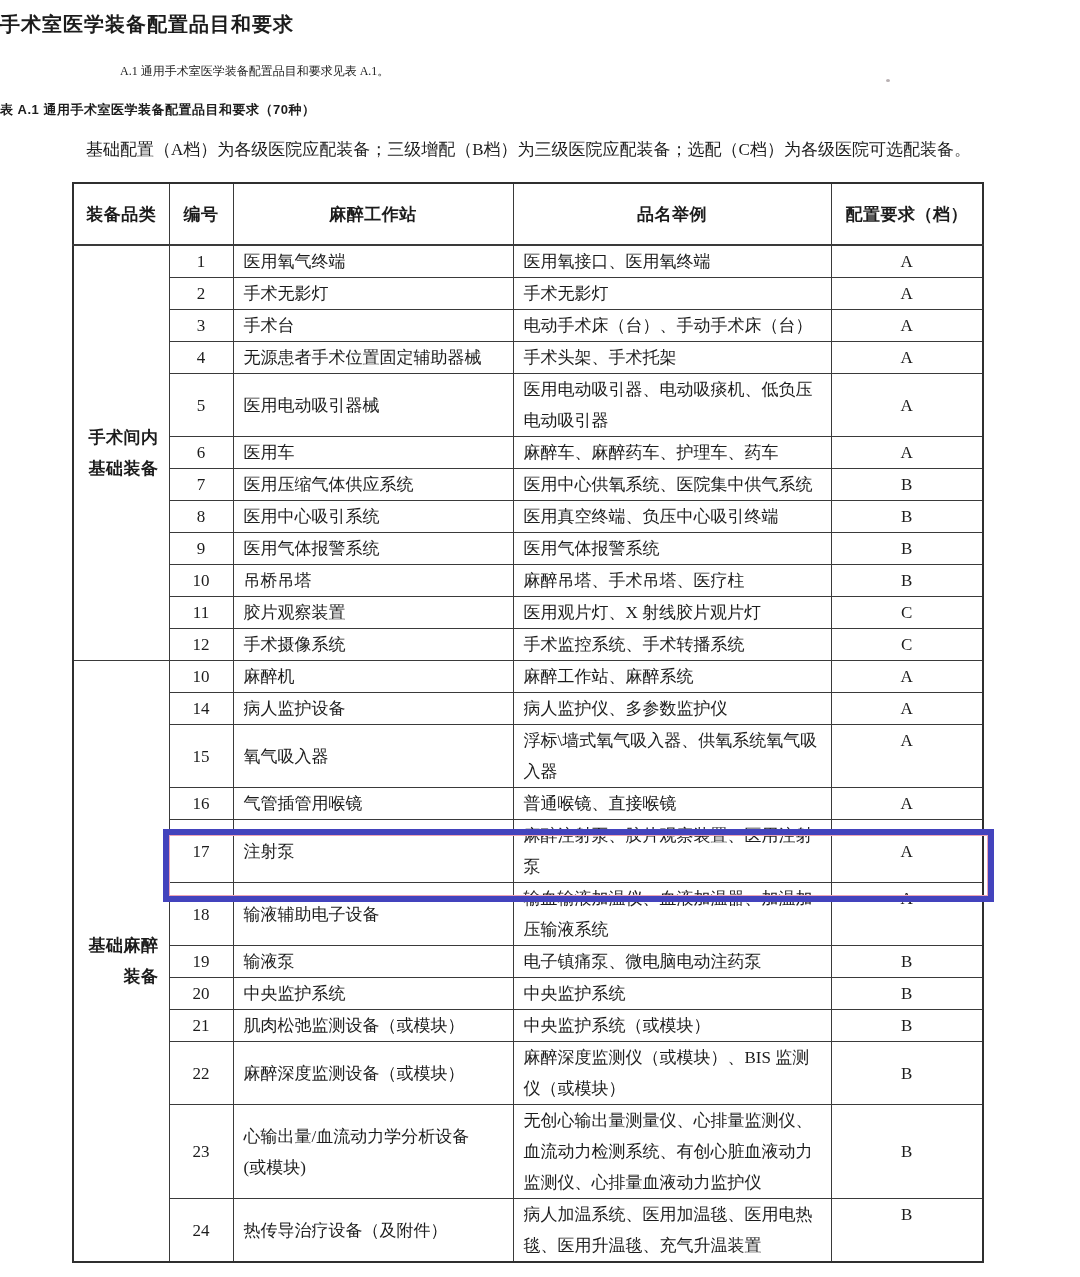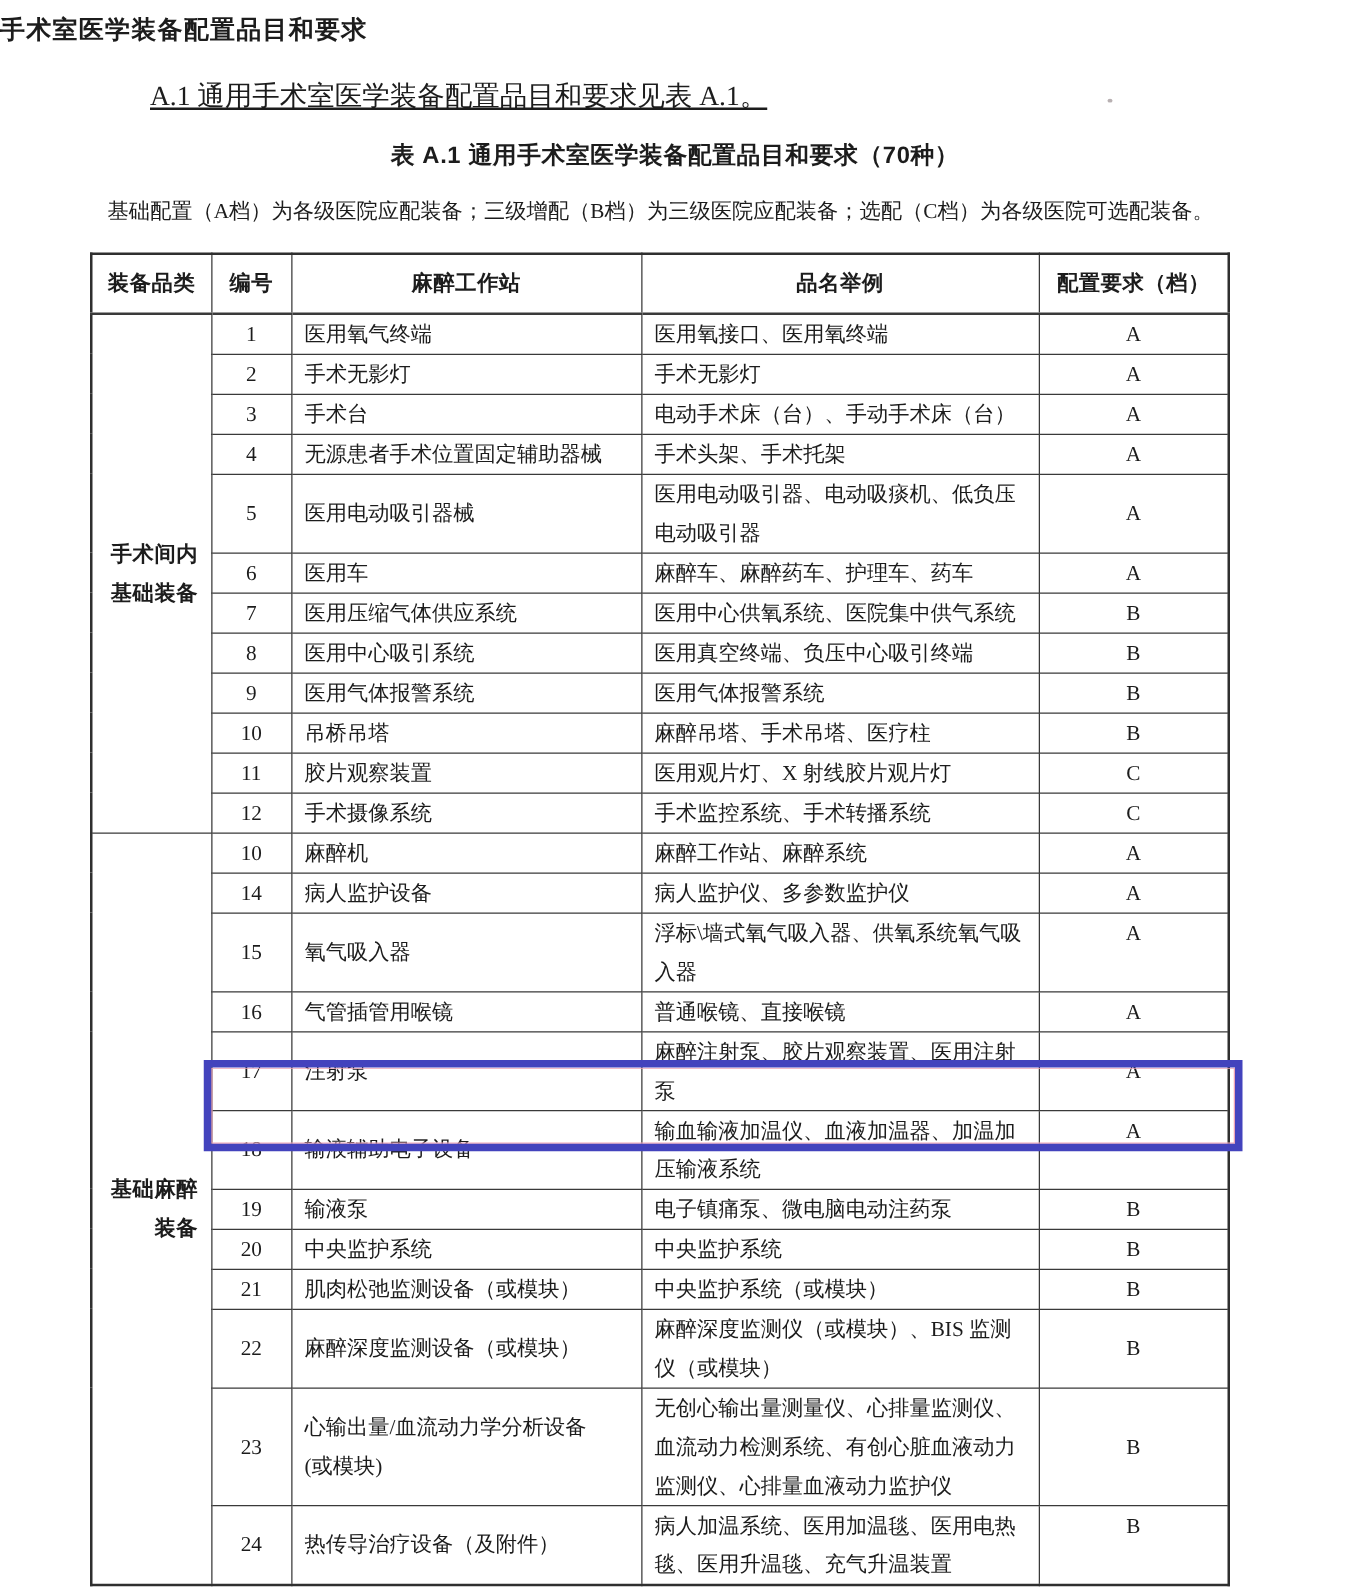--- a/index.html
+++ b/index.html
@@ -22,30 +22,28 @@
     margin: 12px 0 0 0;
     text-align: left;
     font-family: "Liberation Sans", "DejaVu Sans", sans-serif;
     font-weight: bold;
     font-size: 20px;
     letter-spacing: 1px;
     line-height: 1.2;
   }
   .intro {
     margin: 28px 0 0 120px;
-    font-size: 22px;
-    line-height: 1.2;
-    text-decoration: underline;
+    font-size: 12px;
+    line-height: 1.2;
   }
   .table-caption {
     margin: 24px 0 0 0;
-    text-align: center;
-    font-family: "Liberation Sans", "DejaVu Sans", sans-serif;
-    font-weight: bold;
-    font-size: 19px;
+    font-family: "Liberation Sans", "DejaVu Sans", sans-serif;
+    font-weight: bold;
+    font-size: 13px;
     letter-spacing: 0.5px;
     line-height: 1.2;
   }
   .note {
     margin: 22px 0 12px 86px;
     font-size: 17px;
     line-height: 1.2;
   }
   .table-wrap {
     position: relative;
@@ -55,21 +53,21 @@
   table.equip {
     border-collapse: collapse;
     table-layout: fixed;
     width: 912px;
     border: 2px solid #2f2f2f;
   }
   table.equip th, table.equip td {
     border: 1px solid #3a3a3a;
   }
   table.equip th {
-    height: 48px;
+    height: 62px;
     font-family: "Liberation Sans", "DejaVu Sans", sans-serif;
     font-weight: bold;
     font-size: 17px;
     text-align: center;
     border-bottom-width: 2px;
     padding: 0 2px;
     letter-spacing: 0.5px;
   }
   table.equip td {
     font-size: 17px;

